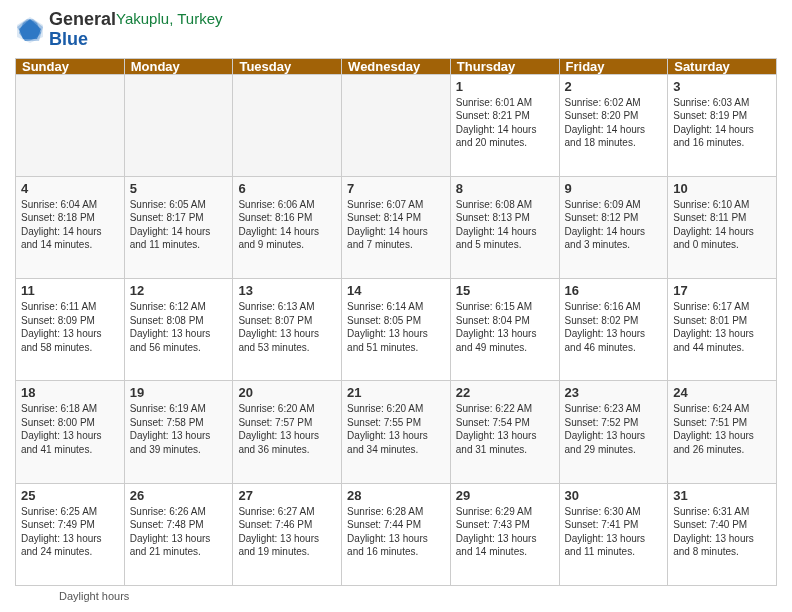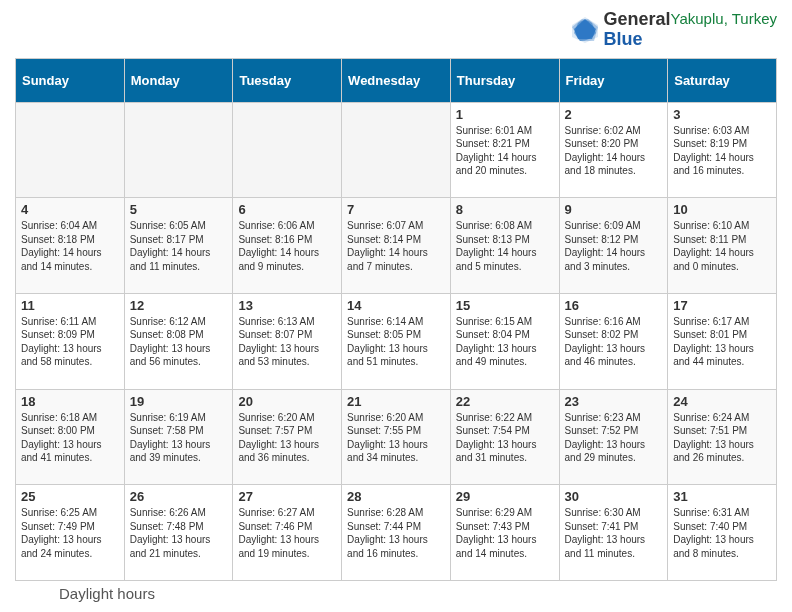--- a/index.html
+++ b/index.html
@@ -12,21 +12,21 @@
     }
     .page {
       width: 792px;
       height: 612px;
       padding: 10px 15px;
       display: flex;
       flex-direction: column;
     }
     .header {
       display: flex;
-      justify-content: flex-end;
+      justify-content: flex-start;
       align-items: flex-start;
       margin-bottom: 8px;
     }
     .logo {
       display: flex;
       align-items: center;
       gap: 4px;
     }
     .logo-text {
       font-size: 18px;
@@ -53,24 +53,24 @@
       color: #15803d;
       text-align: right;
     }
     .calendar-table {
       width: 100%;
       border-collapse: collapse;
       flex: 1;
       table-layout: fixed;
     }
     .calendar-table th {
-      background-color: #0369a1;
+      background-color: #a16207;
       color: #fff;
       text-align: left;
-      padding: 14px 6px;
+      padding: 0 6px;
       font-size: 13px;
       font-weight: bold;
       border: 1px solid #ccc;
     }
     .calendar-table td {
       border: 1px solid #ccc;
       vertical-align: top;
       padding: 4px 5px;
       font-size: 10px;
       color: #333;
@@ -91,21 +91,21 @@
       font-weight: bold;
       display: block;
       margin-bottom: 2px;
     }
     .day-info {
       font-size: 10px;
       line-height: 1.35;
       color: #333;
     }
     .footer-note {
-      font-size: 15px;
+      font-size: 11px;
       color: #555;
       margin-top: 4px;
       padding-left: 44px;
     }
   </style>
 </head>
 <body>
 
 <div class="page">
   <div class="header">

